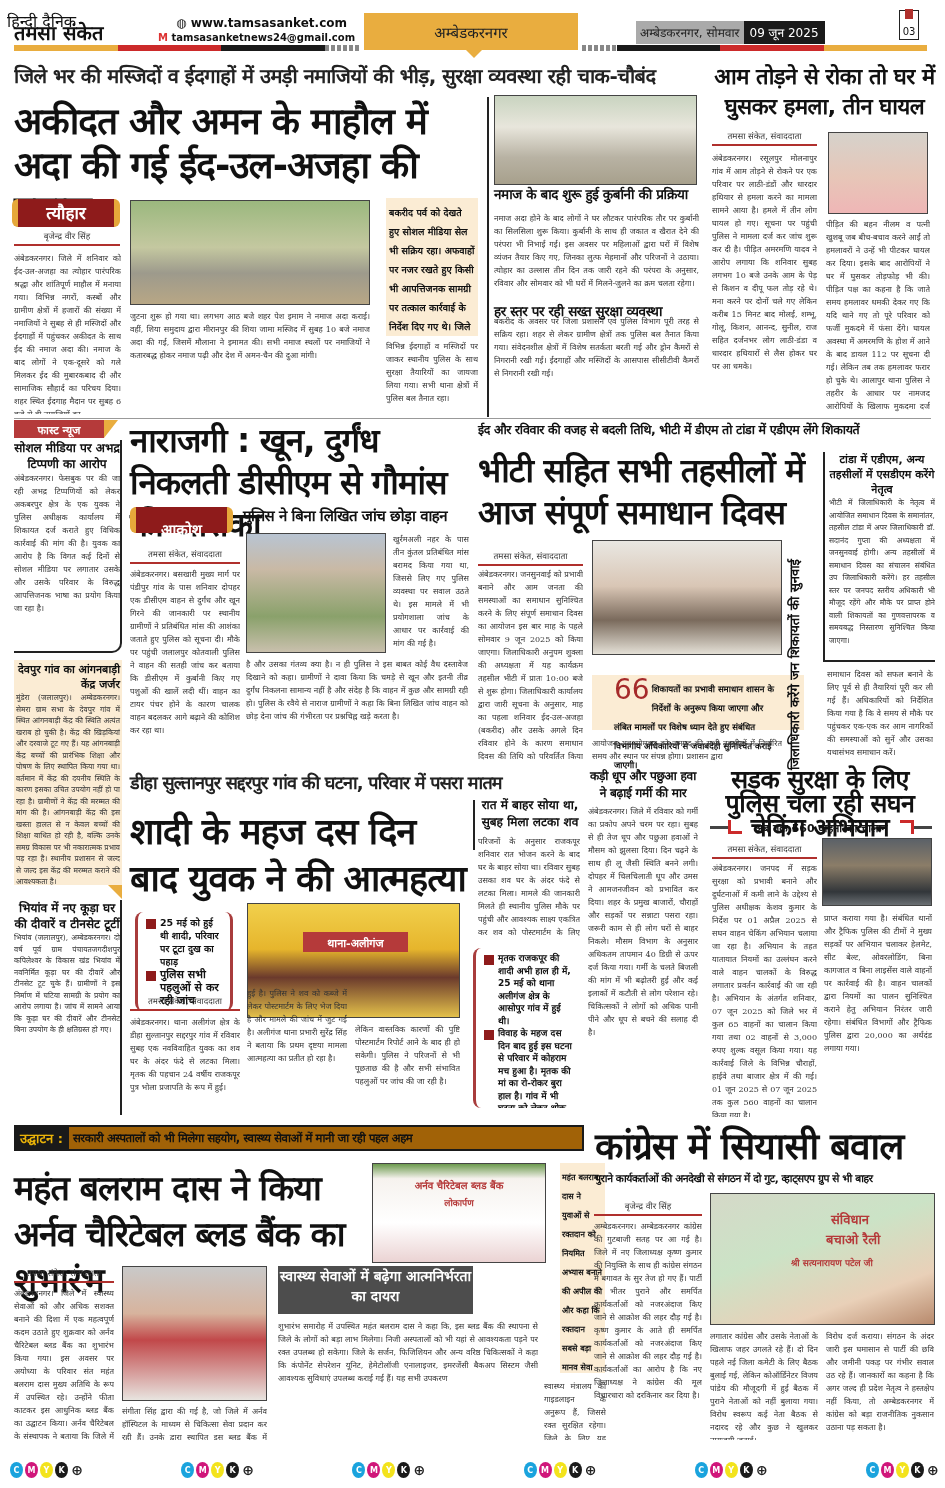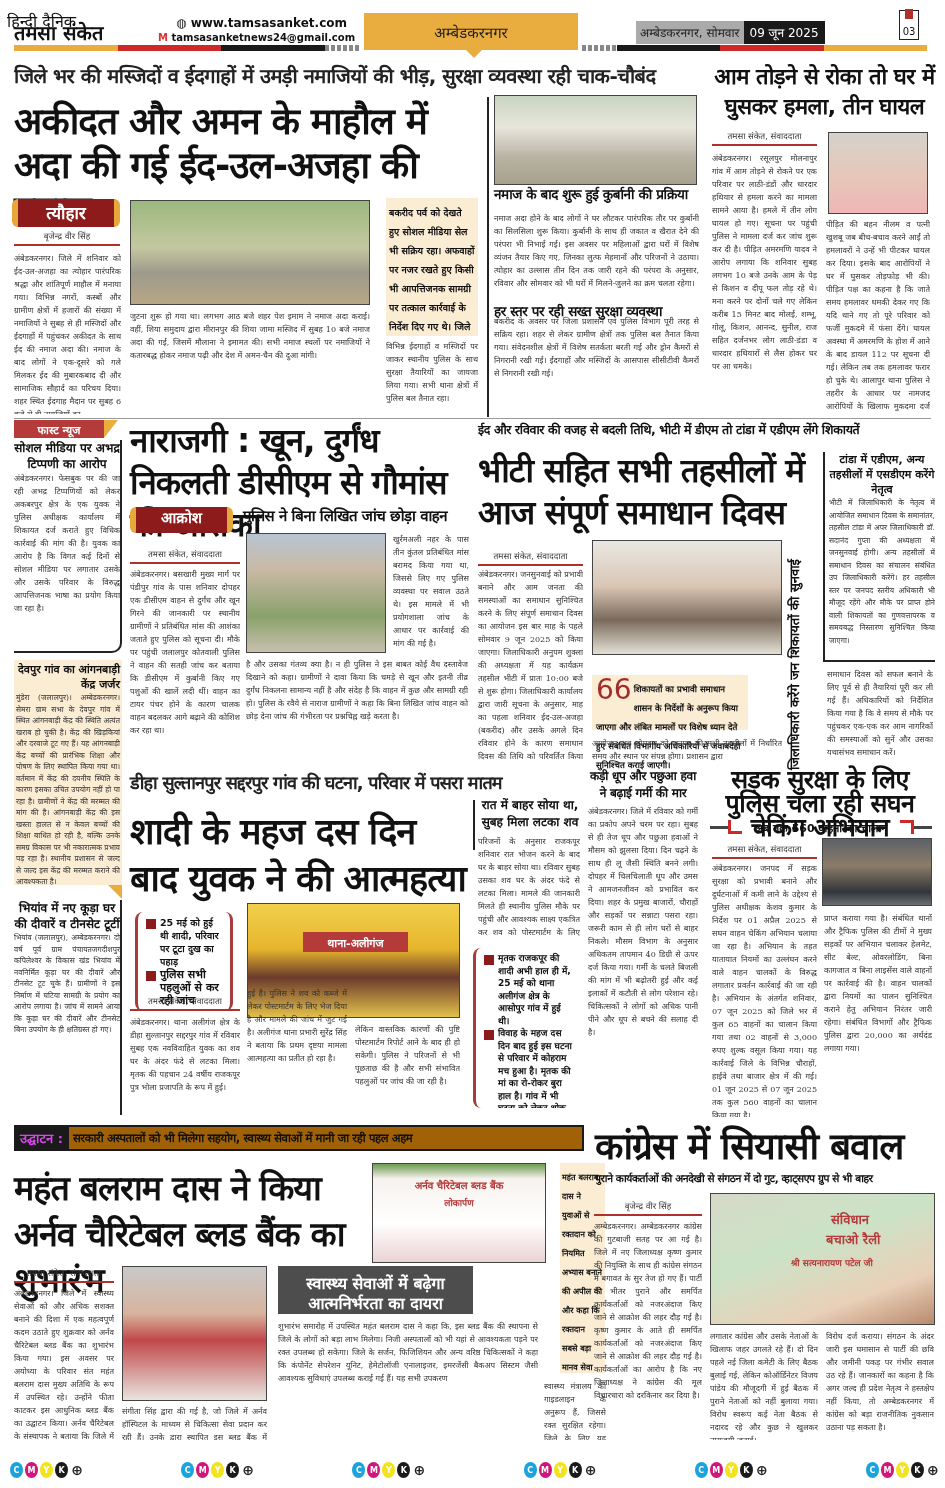--- a/index.html
+++ b/index.html
@@ -93,34 +93,34 @@
   <div class="hl" style="font-size:11px;line-height:15px;text-align:right">देवपुर गांव का आंगनबाड़ी केंद्र जर्जर</div>
   <div class="body" style="font-size:7.5px;line-height:11.5px">मुंडेरा (जलालपुर)। अम्बेडकरनगर। सेमरा ग्राम सभा के देवपुर गांव में स्थित आंगनबाड़ी केंद्र की स्थिति अत्यंत खराब हो चुकी है। केंद्र की खिड़कियां और दरवाजे टूट गए हैं। यह आंगनबाड़ी केंद्र बच्चों की प्रारंभिक शिक्षा और पोषण के लिए स्थापित किया गया था। वर्तमान में केंद्र की दयनीय स्थिति के कारण इसका उचित उपयोग नहीं हो पा रहा है। ग्रामीणों ने केंद्र की मरम्मत की मांग की है। आंगनबाड़ी केंद्र की इस खस्ता हालत से न केवल बच्चों की शिक्षा बाधित हो रही है, बल्कि उनके समग्र विकास पर भी नकारात्मक प्रभाव पड़ रहा है। स्थानीय प्रशासन से जल्द से जल्द इस केंद्र की मरम्मत कराने की आवश्यकता है।</div>
 </div>
 <div class="abs" style="left:108px;top:885px;width:0;height:0;border-top:14px solid #e9ad3f;border-left:14px solid transparent"></div>
 <div class="abs" style="left:14px;top:900px;width:108px;height:215px;overflow:hidden;border-right:2px solid #222;border-left:0">
   <div class="hl" style="font-size:12px;line-height:16px;text-align:center">भियांव में नए कूड़ा घर की दीवारें व टीनसेट टूटीं</div>
   <div class="body" style="font-size:7.5px;line-height:11.5px">भियांव (जलालपुर), अम्बेडकरनगर। दो वर्ष पूर्व ग्राम पंचायतजगदीशपुर कपिलेश्वर के विकास खंड भियांव में नवनिर्मित कूड़ा घर की दीवारें और टीनसेट टूट चुके हैं। ग्रामीणों ने इस निर्माण में घटिया सामग्री के प्रयोग का आरोप लगाया है। जांच में सामने आया कि कूड़ा घर की दीवारें और टीनसेट बिना उपयोग के ही क्षतिग्रस्त हो गए।</div>
 </div>
 
 <div class="abs hl big" style="left:130px;top:420px;width:340px;font-size:33px;line-height:42px">नाराजगी : खून, दुर्गंध निकलती डीसीएम से गौमांस की आशंका</div>
-<div class="abs tag" style="left:130px;top:507px;width:103px;height:26px;font-size:15px;padding-top:0">आक्रोश</div>
+<div class="abs tag" style="left:130px;top:507px;width:103px;height:26px;font-size:15px;padding-top:12px">आक्रोश</div>
 <div class="abs hl" style="left:243px;top:508px;width:230px;font-size:15px;white-space:nowrap;letter-spacing:-0.5px">पुलिस ने बिना लिखित जांच छोड़ा वाहन</div>
 <div class="abs byline" style="left:130px;top:548px;width:110px">तमसा संकेत, संवाददाता</div>
 <div class="abs body" style="left:130px;top:568px;width:110px;height:200px;overflow:hidden">अंबेडकरनगर। बसखारी मुख्य मार्ग पर पंडीपुर गांव के पास शनिवार दोपहर एक डीसीएम वाहन से दुर्गंध और खून गिरने की जानकारी पर स्थानीय ग्रामीणों ने प्रतिबंधित मांस की आशंका जताते हुए पुलिस को सूचना दी। मौके पर पहुंची जलालपुर कोतवाली पुलिस ने वाहन की सतही जांच कर बताया कि डीसीएम में कुर्बानी किए गए पशुओं की खालें लदी थीं। वाहन का टायर पंचर होने के कारण चालक वाहन बदलकर आगे बढ़ाने की कोशिश कर रहा था।</div>
 <div class="abs photo" style="left:246px;top:533px;width:140px;height:120px;background:linear-gradient(180deg,#b8c4d2 0,#c9b9a5 30%,#8aa16b 70%,#c9c0ad 100%)"></div>
 <div class="abs body" style="left:246px;top:658px;width:222px;height:110px;overflow:hidden">है और उसका गंतव्य क्या है। न ही पुलिस ने इस बाबत कोई वैध दस्तावेज दिखाने को कहा। ग्रामीणों ने दावा किया कि चमड़े से खून और इतनी तीव्र दुर्गंध निकलना सामान्य नहीं है और संदेह है कि वाहन में कुछ और सामग्री रही हो। पुलिस के रवैये से नाराज ग्रामीणों ने कहा कि बिना लिखित जांच वाहन को छोड़ देना जांच की गंभीरता पर प्रश्नचिह्न खड़े करता है।</div>
 <div class="abs body" style="left:393px;top:533px;width:76px;height:122px;overflow:hidden">खुर्रमअली नहर के पास तीन कुंतल प्रतिबंधित मांस बरामद किया गया था, जिससे लिए गए पुलिस व्यवस्था पर सवाल उठते थे। इस मामले में भी प्रयोगशाला जांच के आधार पर कार्रवाई की मांग की गई है।</div>
 
 <div class="abs hl" style="left:478px;top:423px;width:455px;font-size:12.5px;white-space:nowrap;letter-spacing:-0.4px">ईद और रविवार की वजह से बदली तिथि, भीटी में डीएम तो टांडा में एडीएम लेंगे शिकायतें</div>
 <div class="abs hl big" style="left:478px;top:450px;width:340px;font-size:33px;line-height:42px">भीटी सहित सभी तहसीलों में आज संपूर्ण समाधान दिवस</div>
 <div class="abs byline" style="left:478px;top:550px;width:105px">तमसा संकेत, संवाददाता</div>
 <div class="abs body" style="left:478px;top:568px;width:105px;height:194px;overflow:hidden">अंबेडकरनगर। जनसुनवाई को प्रभावी बनाने और आम जनता की समस्याओं का समाधान सुनिश्चित करने के लिए संपूर्ण समाधान दिवस का आयोजन इस बार माह के पहले सोमवार 9 जून 2025 को किया जाएगा। जिलाधिकारी अनुपम शुक्ला की अध्यक्षता में यह कार्यक्रम तहसील भीटी में प्रातः 10:00 बजे से शुरू होगा। जिलाधिकारी कार्यालय द्वारा जारी सूचना के अनुसार, माह का पहला शनिवार ईद-उल-अजहा (बकरीद) और उसके अगले दिन रविवार होने के कारण समाधान दिवस की तिथि को परिवर्तित किया गया है। यह</div>
 <div class="abs photo" style="left:592px;top:540px;width:190px;height:115px;background:linear-gradient(180deg,#e9e7e2 0,#d9c6b5 40%,#7a6a5c 70%,#e4e0d6 100%)"></div>
-<div class="abs quote" style="left:592px;top:675px;width:156px;height:55px;padding:2px 4px">
+<div class="abs quote" style="left:592px;top:675px;width:212px;height:55px;padding:2px 22px">
   <span style="font-size:28px;color:#a52a2a;line-height:26px;float:left;margin-right:2px;font-weight:normal">66</span>
   <span style="font-size:8.5px;line-height:12px">शिकायतों का प्रभावी समाधान शासन के निर्देशों के अनुरूप किया जाएगा और लंबित मामलों पर विशेष ध्यान देते हुए संबंधित विभागीय अधिकारियों से जवाबदेही सुनिश्चित कराई जाएगी।</span>
 </div>
 <div class="abs body" style="left:592px;top:737px;width:190px;height:28px;overflow:hidden">आयोजन अब सोमवार को जनपद की सभी तहसीलों में निर्धारित समय और स्थान पर संपन्न होगा। प्रशासन द्वारा</div>
 <div class="abs hl" style="left:788px;top:770px;width:200px;font-size:13px;transform:rotate(-90deg);transform-origin:0 0;white-space:nowrap">जिलाधिकारी करेंगे जन शिकायतों की सुनवाई</div>
 <div class="abs" style="left:823px;top:452px;width:112px;height:210px;border-left:2px solid #222;border-bottom:2px solid #222;padding:0 0 0 4px">
   <div class="hl" style="font-size:11px;line-height:15px;text-align:center">टांडा में एडीएम, अन्य तहसीलों में एसडीएम करेंगे नेतृत्व</div>
   <div class="body" style="height:150px;overflow:hidden;font-size:7.5px;line-height:12.5px">भीटी में जिलाधिकारी के नेतृत्व में आयोजित समाधान दिवस के समानांतर, तहसील टांडा में अपर जिलाधिकारी डॉ. सदानंद गुप्ता की अध्यक्षता में जनसुनवाई होगी। अन्य तहसीलों में समाधान दिवस का संचालन संबंधित उप जिलाधिकारी करेंगे। हर तहसील स्तर पर जनपद स्तरीय अधिकारी भी मौजूद रहेंगे और मौके पर प्राप्त होने वाली शिकायतों का गुणवत्तापरक व समयबद्ध निस्तारण सुनिश्चित किया जाएगा।</div>
 </div>
 <div class="abs body" style="left:827px;top:668px;width:106px;height:95px;overflow:hidden">समाधान दिवस को सफल बनाने के लिए पूर्व से ही तैयारियां पूरी कर ली गई हैं। अधिकारियों को निर्देशित किया गया है कि वे समय से मौके पर पहुंचकर एक-एक कर आम नागरिकों की समस्याओं को सुनें और उसका यथासंभव समाधान करें।</div>
@@ -156,34 +156,34 @@
   <span>अब तक 560 वाहनों का चालान</span>
   <span style="position:absolute;right:18px;top:0;width:14px;height:14px;border-right:3px solid #cc2a2a;border-top:3px solid #cc2a2a"></span>
   <span style="position:absolute;right:0;top:6px;width:18px;height:3px;background:#444"></span>
 </div>
 <div class="abs byline" style="left:712px;top:843px;width:105px">तमसा संकेत, संवाददाता</div>
 <div class="abs photo" style="left:822px;top:838px;width:110px;height:68px;background:linear-gradient(180deg,#5b6168 0,#8b7d68 40%,#32363a 80%,#6a6f73 100%)"></div>
 <div class="abs body" style="left:712px;top:862px;width:105px;height:255px;overflow:hidden">अंबेडकरनगर। जनपद में सड़क सुरक्षा को प्रभावी बनाने और दुर्घटनाओं में कमी लाने के उद्देश्य से पुलिस अधीक्षक केशव कुमार के निर्देश पर 01 अप्रैल 2025 से सघन वाहन चेकिंग अभियान चलाया जा रहा है। अभियान के तहत यातायात नियमों का उल्लंघन करने वाले वाहन चालकों के विरुद्ध लगातार प्रवर्तन कार्रवाई की जा रही है। अभियान के अंतर्गत शनिवार, 07 जून 2025 को जिले भर में कुल 65 वाहनों का चालान किया गया तथा 02 वाहनों से 3,000 रुपए शुल्क वसूल किया गया। यह कार्रवाई जिले के विभिन्न चौराहों, हाईवे तथा बाजार क्षेत्र में की गई। 01 जून 2025 से 07 जून 2025 तक कुल 560 वाहनों का चालान किया गया है।</div>
 <div class="abs body" style="left:824px;top:912px;width:108px;height:205px;overflow:hidden">प्राप्त कराया गया है। संबंधित थानों और ट्रैफिक पुलिस की टीमों ने मुख्य सड़कों पर अभियान चलाकर हेलमेट, सीट बेल्ट, ओवरलोडिंग, बिना कागजात व बिना लाइसेंस वाले वाहनों पर कार्रवाई की है। वाहन चालकों द्वारा नियमों का पालन सुनिश्चित कराने हेतु अभियान निरंतर जारी रहेगा। संबंधित विभागों और ट्रैफिक पुलिस द्वारा 20,000 का अर्थदंड लगाया गया।</div>
 
 <div class="abs" style="left:14px;top:1125px;width:570px;height:26px;background:#1a1a1a;display:flex;align-items:center">
-  <span style="color:#d946ef;font-weight:bold;font-size:13px;padding:0 6px">उद्घाटन :</span>
+  <span style="color:#eab308;font-weight:bold;font-size:13px;padding:0 6px">उद्घाटन :</span>
   <span style="background:#a16207;flex:1;height:22px;margin-right:2px;font-size:11.5px;font-weight:bold;padding:3px 4px;white-space:nowrap;overflow:hidden;letter-spacing:-0.4px">सरकारी अस्पतालों को भी मिलेगा सहयोग, स्वास्थ्य सेवाओं में मानी जा रही पहल अहम</span>
 </div>
 <div class="abs hl big" style="left:14px;top:1165px;width:360px;font-size:34px;line-height:46px">महंत बलराम दास ने किया अर्नव चैरिटेबल ब्लड बैंक का शुभारंभ</div>
 <div class="abs photo" style="left:372px;top:1163px;width:174px;height:100px;background:linear-gradient(180deg,#6c9a4e 0,#f6f2ee 15%,#fff 60%,#ebd3d3 100%)">
   <div style="color:#b53a3a;font-weight:bold;font-size:10px;text-align:center;margin-top:14px">अर्नव चैरिटेबल ब्लड बैंक</div>
   <div style="color:#b53a3a;font-weight:bold;font-size:9px;text-align:center;margin-top:4px">लोकार्पण</div>
 </div>
 <div class="abs quote" style="left:560px;top:1163px;width:45px;height:210px;padding:2px;overflow:hidden"><span style="font-size:8px;line-height:13px">महंत बलराम दास ने युवाओं से रक्तदान को नियमित अभ्यास बनाने की अपील की और कहा कि रक्तदान सबसे बड़ा मानव सेवा का कार्य है, जिससे हम कई जीवन बचा सकते हैं।</span></div>
 <div class="abs byline" style="left:14px;top:1267px;width:100px">तमसा संकेत, संवाददाता</div>
 <div class="abs body" style="left:14px;top:1287px;width:100px;height:152px;overflow:hidden">अंबेडकरनगर। जिले में स्वास्थ्य सेवाओं को और अधिक सशक्त बनाने की दिशा में एक महत्वपूर्ण कदम उठाते हुए शुक्रवार को अर्नव चैरिटेबल ब्लड बैंक का शुभारंभ किया गया। इस अवसर पर अयोध्या के परिवार संत महंत बलराम दास मुख्य अतिथि के रूप में उपस्थित रहे। उन्होंने फीता काटकर इस आधुनिक ब्लड बैंक का उद्घाटन किया। अर्नव चैरिटेबल के संस्थापक ने बताया कि जिले में चिकित्सा व्यवस्था के तहत पहली बार इस निजी ब्लड बैंक की स्थापना हुई।</div>
 <div class="abs photo" style="left:122px;top:1266px;width:145px;height:135px;background:linear-gradient(180deg,#c9c9c9 0,#d7b39d 35%,#c1484a 55%,#e8e4df 100%)"></div>
 <div class="abs body" style="left:122px;top:1405px;width:145px;height:35px;overflow:hidden">संगीता सिंह द्वारा की गई है, जो जिले में अर्नव हॉस्पिटल के माध्यम से चिकित्सा सेवा प्रदान कर रही हैं। उनके द्वारा स्थापित इस ब्लड बैंक में अत्याधुनिक उपकरण लगाए गए हैं। विशिष्ट अतिथि के रूप में चिकित्सक, समाजसेवी, बुद्धिजीवी एवं जनप्रतिनिधि उपस्थित रहे। भाजपा नेता डॉ. धीरेन्द्र प्रताप सिंह समेत</div>
-<div class="abs" style="left:278px;top:1266px;width:195px;height:48px;background:#4d4d4d;color:#fff;font-weight:bold;font-size:16px;line-height:20px;text-align:center;padding-top:8px">स्वास्थ्य सेवाओं में बढ़ेगा आत्मनिर्भरता का दायरा</div>
+<div class="abs" style="left:278px;top:1266px;width:195px;height:48px;background:#4d4d4d;color:#fff;font-weight:bold;font-size:14px;line-height:20px;text-align:center;padding-top:0">स्वास्थ्य सेवाओं में बढ़ेगा आत्मनिर्भरता का दायरा</div>
 <div class="abs body" style="left:278px;top:1320px;width:260px;height:120px;overflow:hidden">शुभारंभ समारोह में उपस्थित महंत बलराम दास ने कहा कि, इस ब्लड बैंक की स्थापना से जिले के लोगों को बड़ा लाभ मिलेगा। निजी अस्पतालों को भी यहां से आवश्यकता पड़ने पर रक्त उपलब्ध हो सकेगा। जिले के सर्जन, फिजिशियन और अन्य वरिष्ठ चिकित्सकों ने कहा कि कंपोनेंट सेपरेशन यूनिट, हेमेटोलॉजी एनालाइजर, इमरजेंसी बैकअप सिस्टम जैसी आवश्यक सुविधाएं उपलब्ध कराई गई हैं। यह सभी उपकरण</div>
 <div class="abs body" style="left:544px;top:1380px;width:62px;height:60px;overflow:hidden">स्वास्थ्य मंत्रालय की गाइडलाइन के अनुरूप हैं, जिससे रक्त सुरक्षित रहेगा। जिले के लिए यह नमूना बन सकता है।</div>
 
 <div class="abs hl" style="left:595px;top:1125px;width:340px;font-size:37px;line-height:44px;letter-spacing:-1px">कांग्रेस में सियासी बवाल</div>
 <div class="abs hl" style="left:595px;top:1172px;width:340px;font-size:10.5px;white-space:nowrap;letter-spacing:-0.4px">पुराने कार्यकर्ताओं की अनदेखी से संगठन में दो गुट, व्हाट्सएप ग्रुप से भी बाहर</div>
 <div class="abs byline" style="left:594px;top:1200px;width:108px">बृजेन्द्र वीर सिंह</div>
 <div class="abs body" style="left:594px;top:1220px;width:108px;height:220px;overflow:hidden">अम्बेडकरनगर। अम्बेडकरनगर कांग्रेस की गुटबाजी सतह पर आ गई है। जिले में नए जिलाध्यक्ष कृष्ण कुमार की नियुक्ति के साथ ही कांग्रेस संगठन में बगावत के सुर तेज हो गए हैं। पार्टी के भीतर पुराने और समर्पित कार्यकर्ताओं को नजरअंदाज किए जाने से आक्रोश की लहर दौड़ गई है। कृष्ण कुमार के आते ही समर्पित कार्यकर्ताओं को नजरअंदाज किए जाने से आक्रोश की लहर दौड़ गई है। कार्यकर्ताओं का आरोप है कि नए जिलाध्यक्ष ने कांग्रेस की मूल विचारधारा को दरकिनार कर दिया है।</div>
 <div class="abs photo" style="left:710px;top:1193px;width:225px;height:132px;background:linear-gradient(160deg,#d5d9c8 0,#cbe3c6 40%,#e9d0b8 75%,#b88a6d 100%)">
   <div class="abs" style="left:120px;top:16px;color:#b53a3a;font-weight:bold;font-size:13px">संविधान</div>
   <div class="abs" style="left:115px;top:36px;color:#b53a3a;font-weight:bold;font-size:13px">बचाओ रैली</div>

